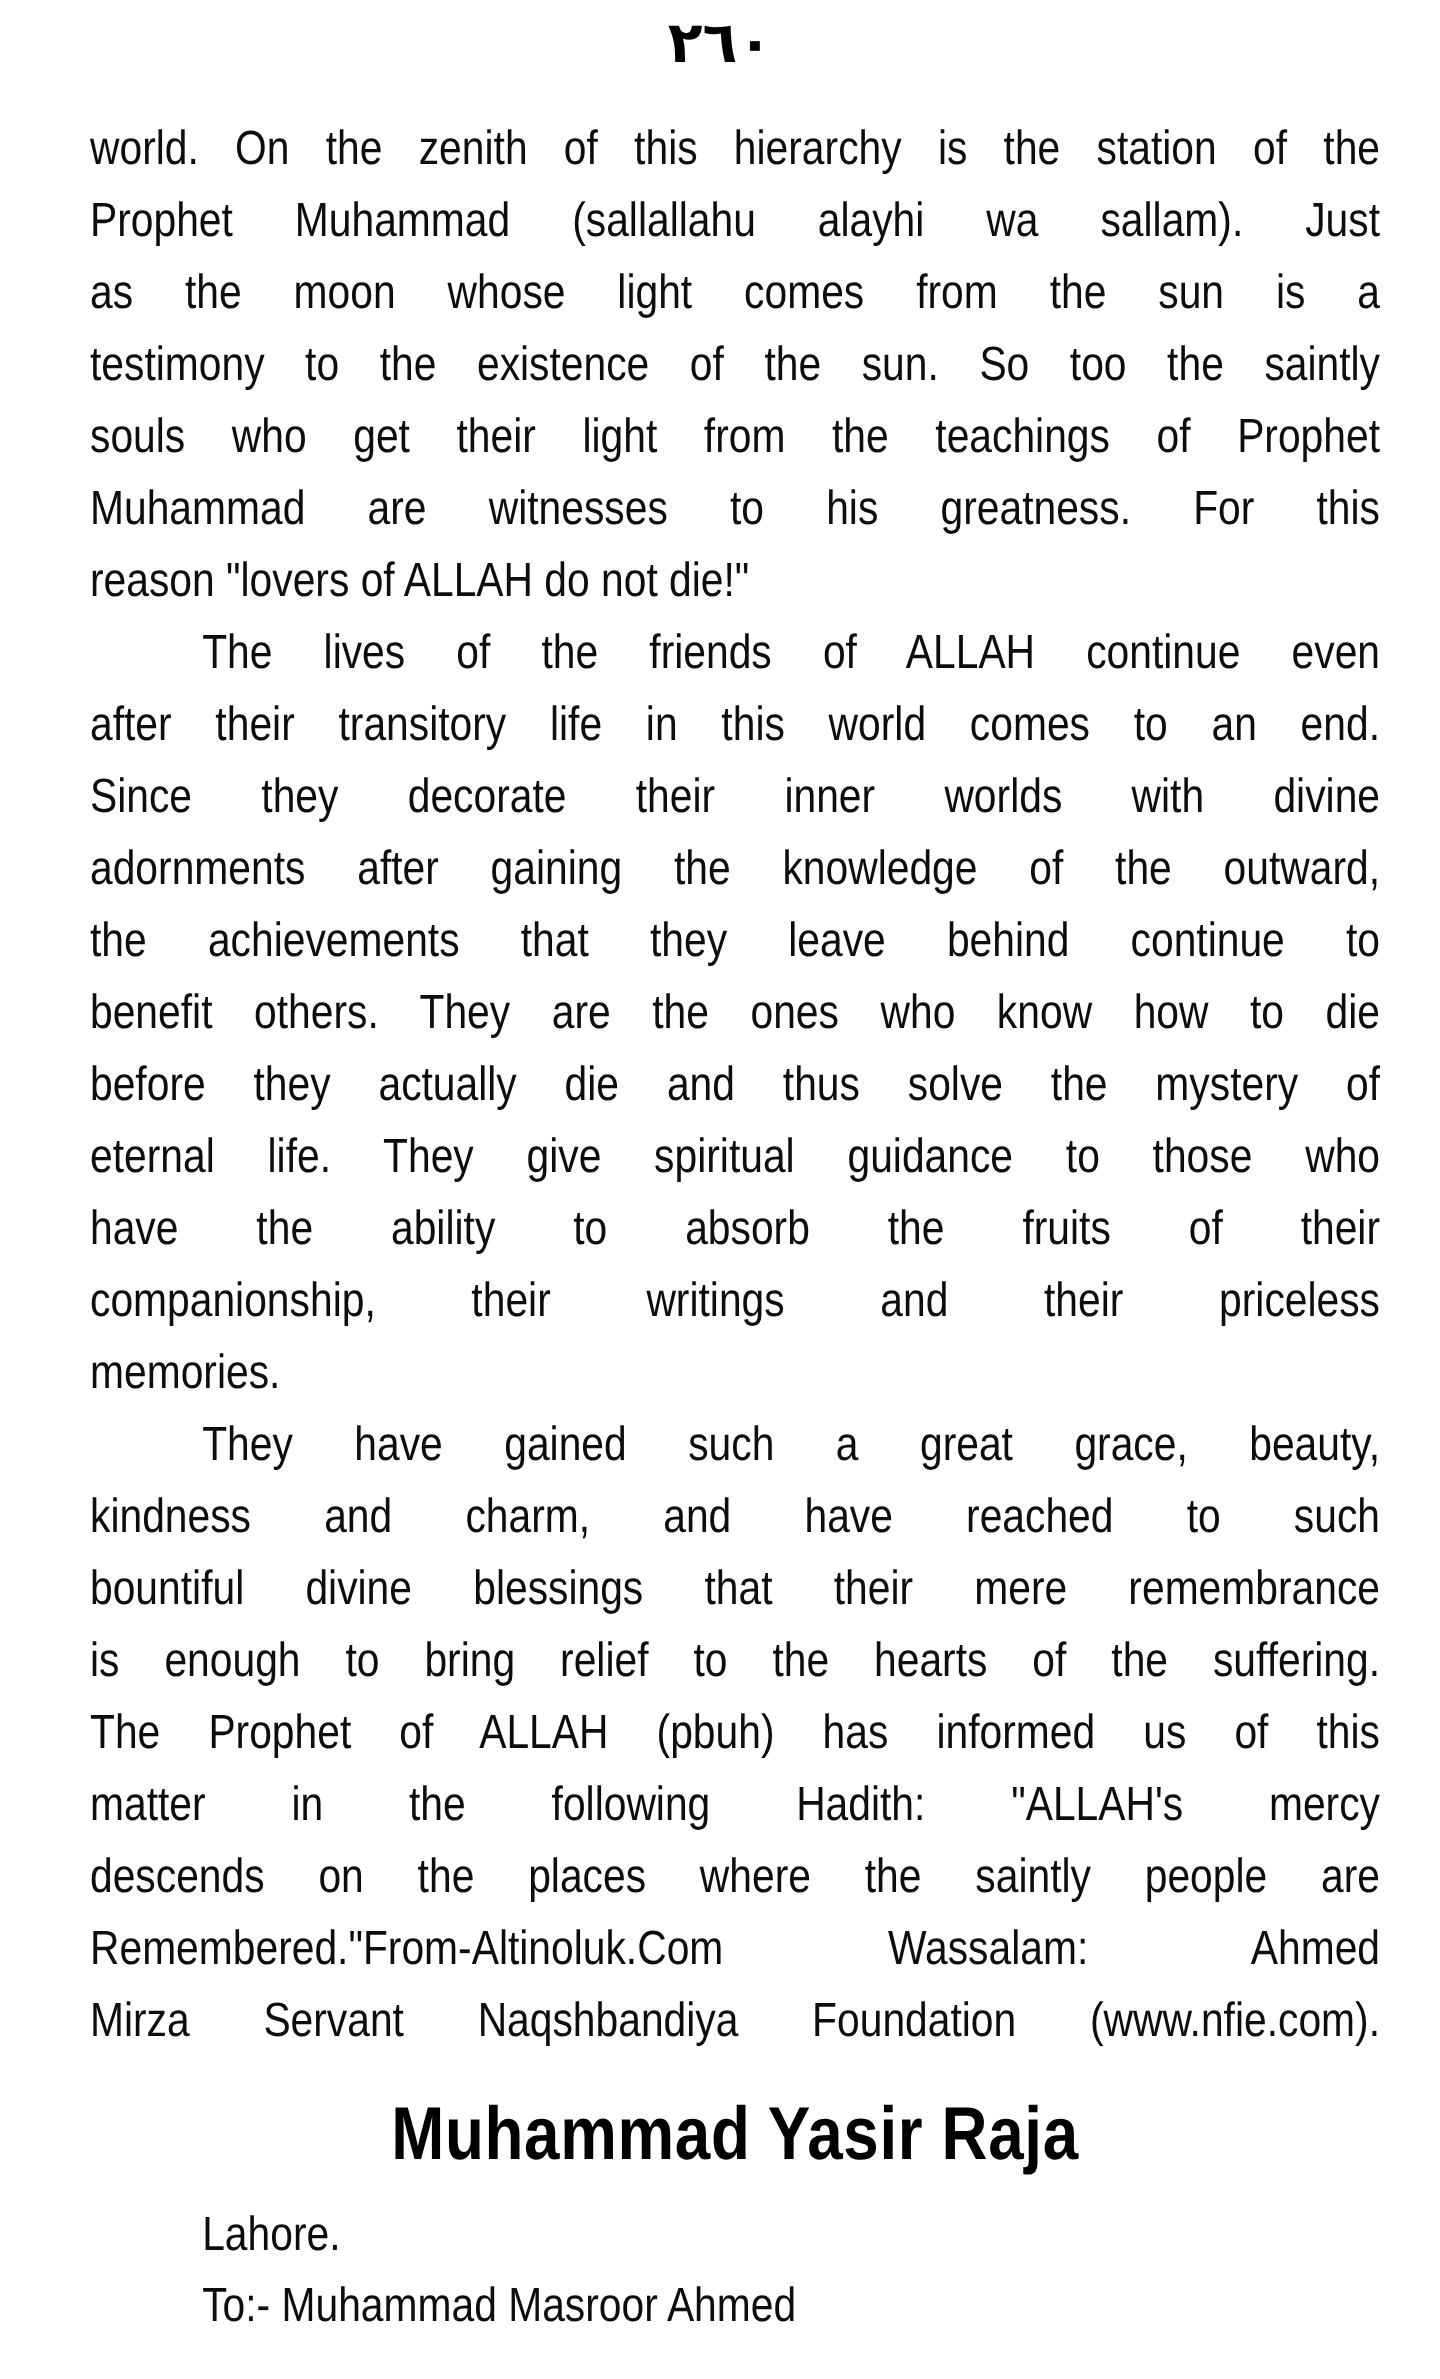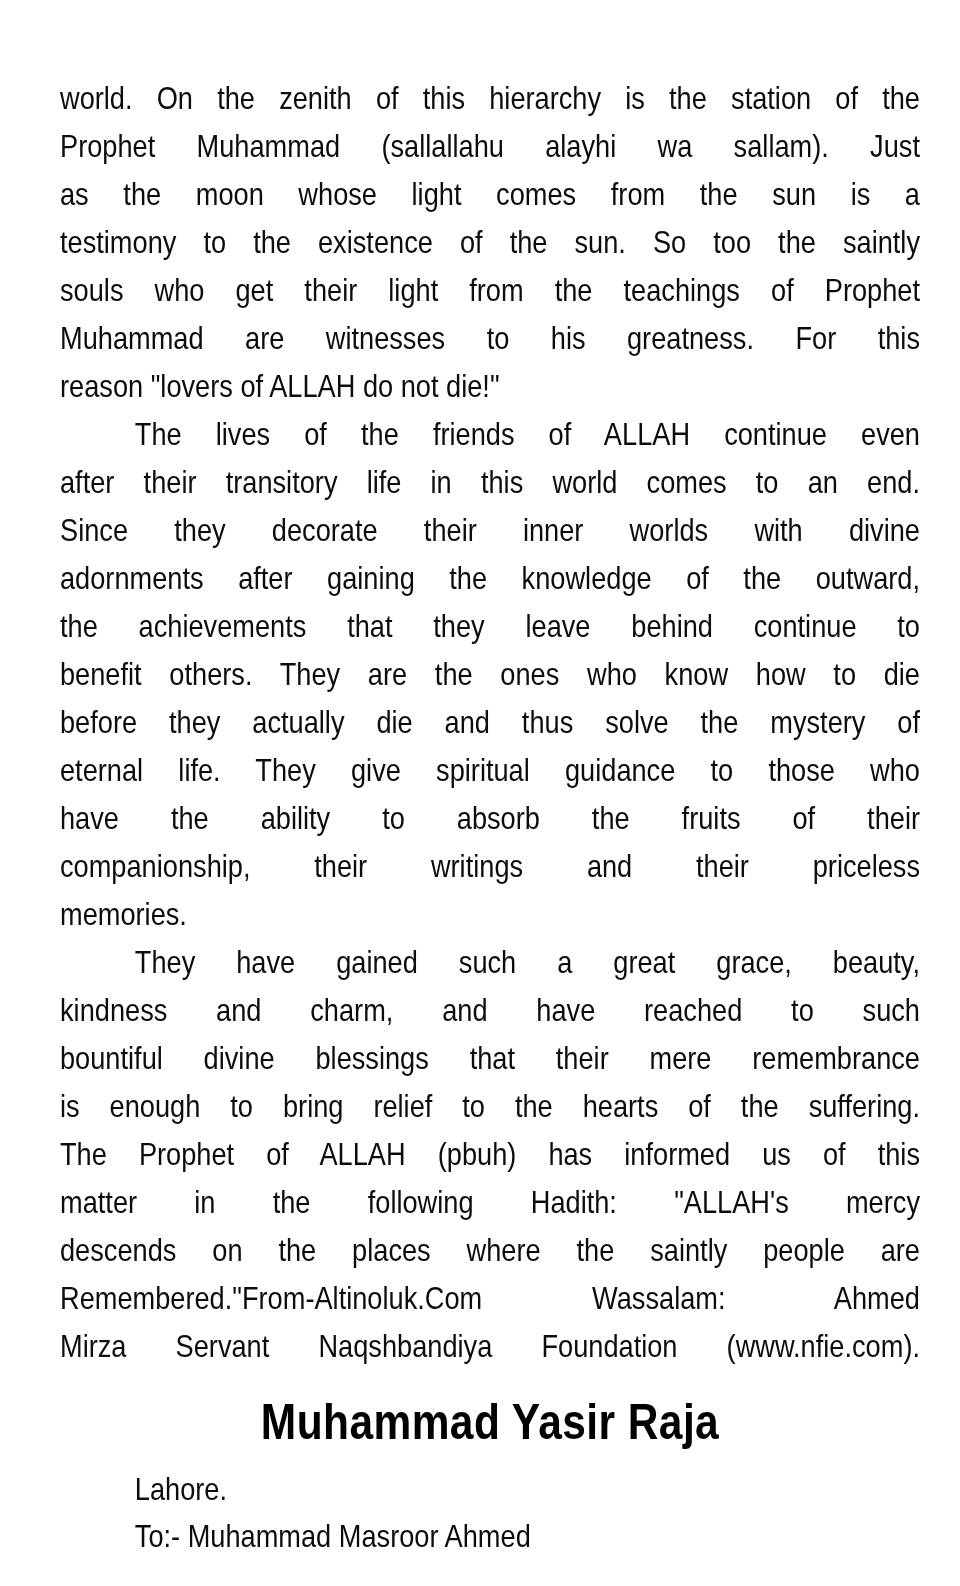--- a/index.html
+++ b/index.html
@@ -71,20 +71,21 @@
     line-height: 47px;
     padding-left: 88px;
     color: #0d0d0d;
   }
 </style>
 </head>
 <body>
 
 <div class="page">
 
+  <div class="pageno">٢٦٠</div>
 
   <div class="content">
 
     <div>
         <div class="line">world. On the zenith of this hierarchy is the station of the</div>
         <div class="line">Prophet Muhammad (sallallahu alayhi wa sallam). Just</div>
         <div class="line">as the moon whose light comes from the sun is a</div>
         <div class="line">testimony to the existence of the sun. So too the saintly</div>
         <div class="line">souls who get their light from the teachings of Prophet</div>
         <div class="line">Muhammad are witnesses to his greatness. For this</div>

